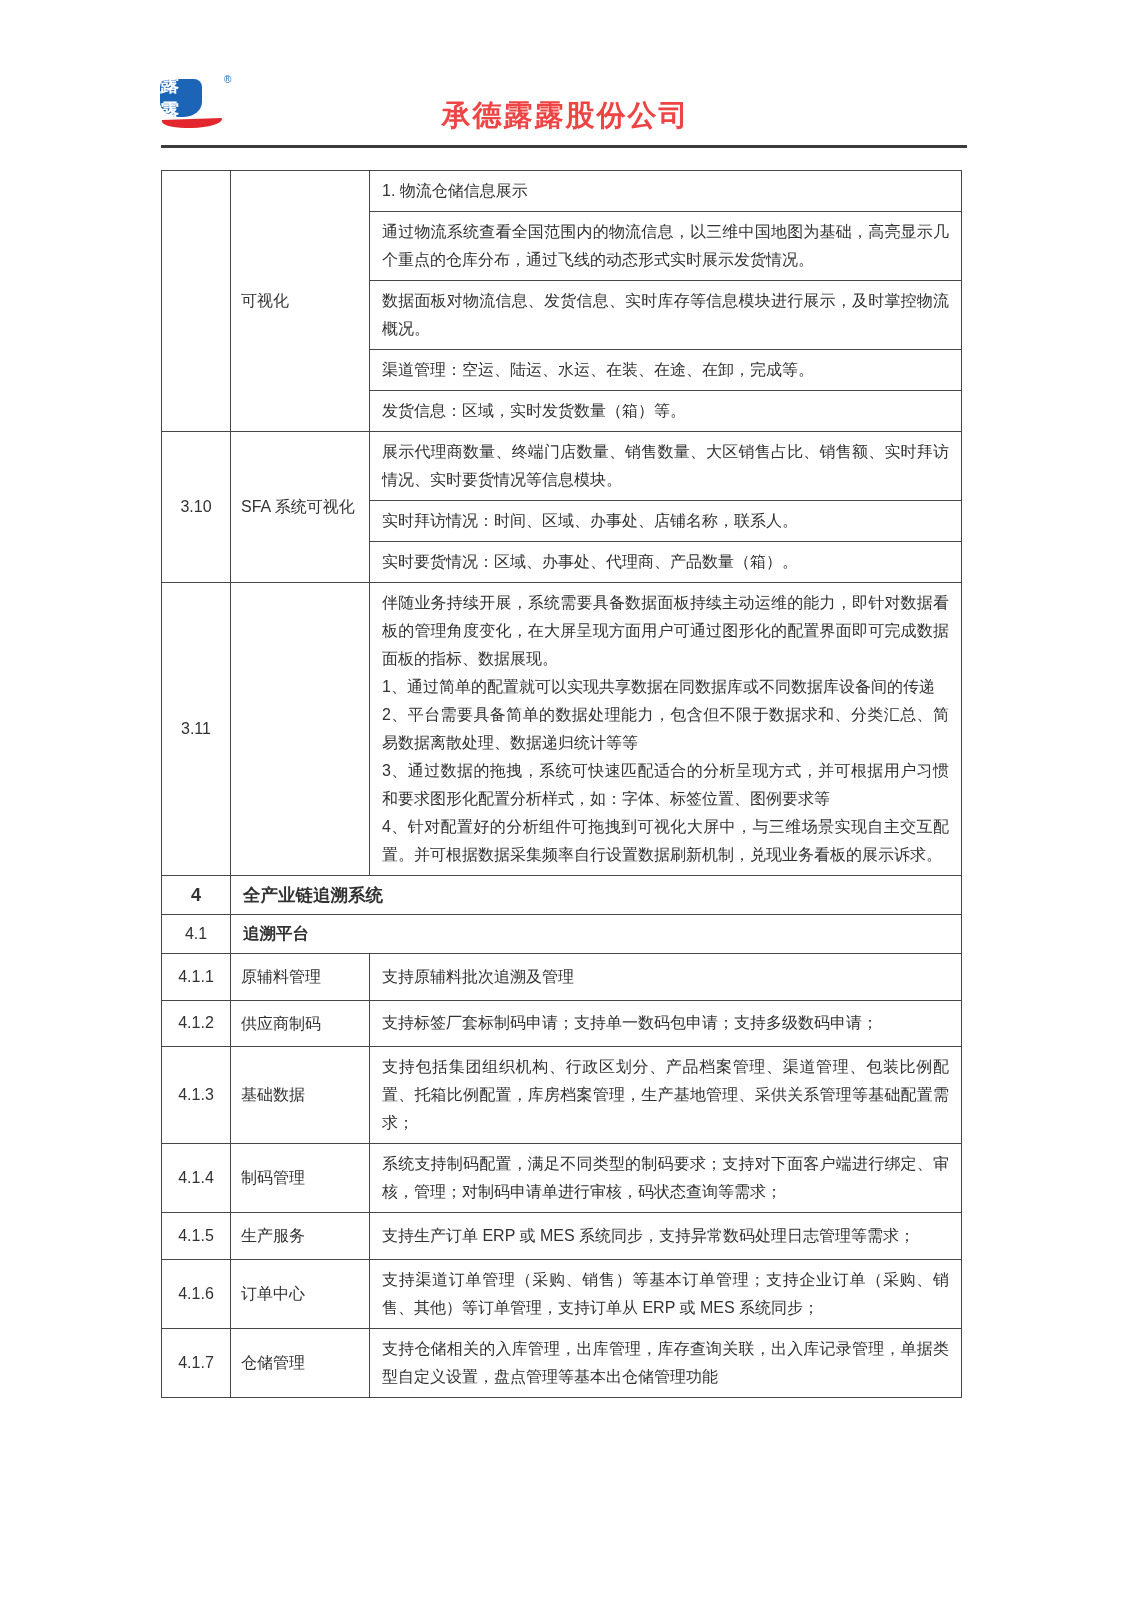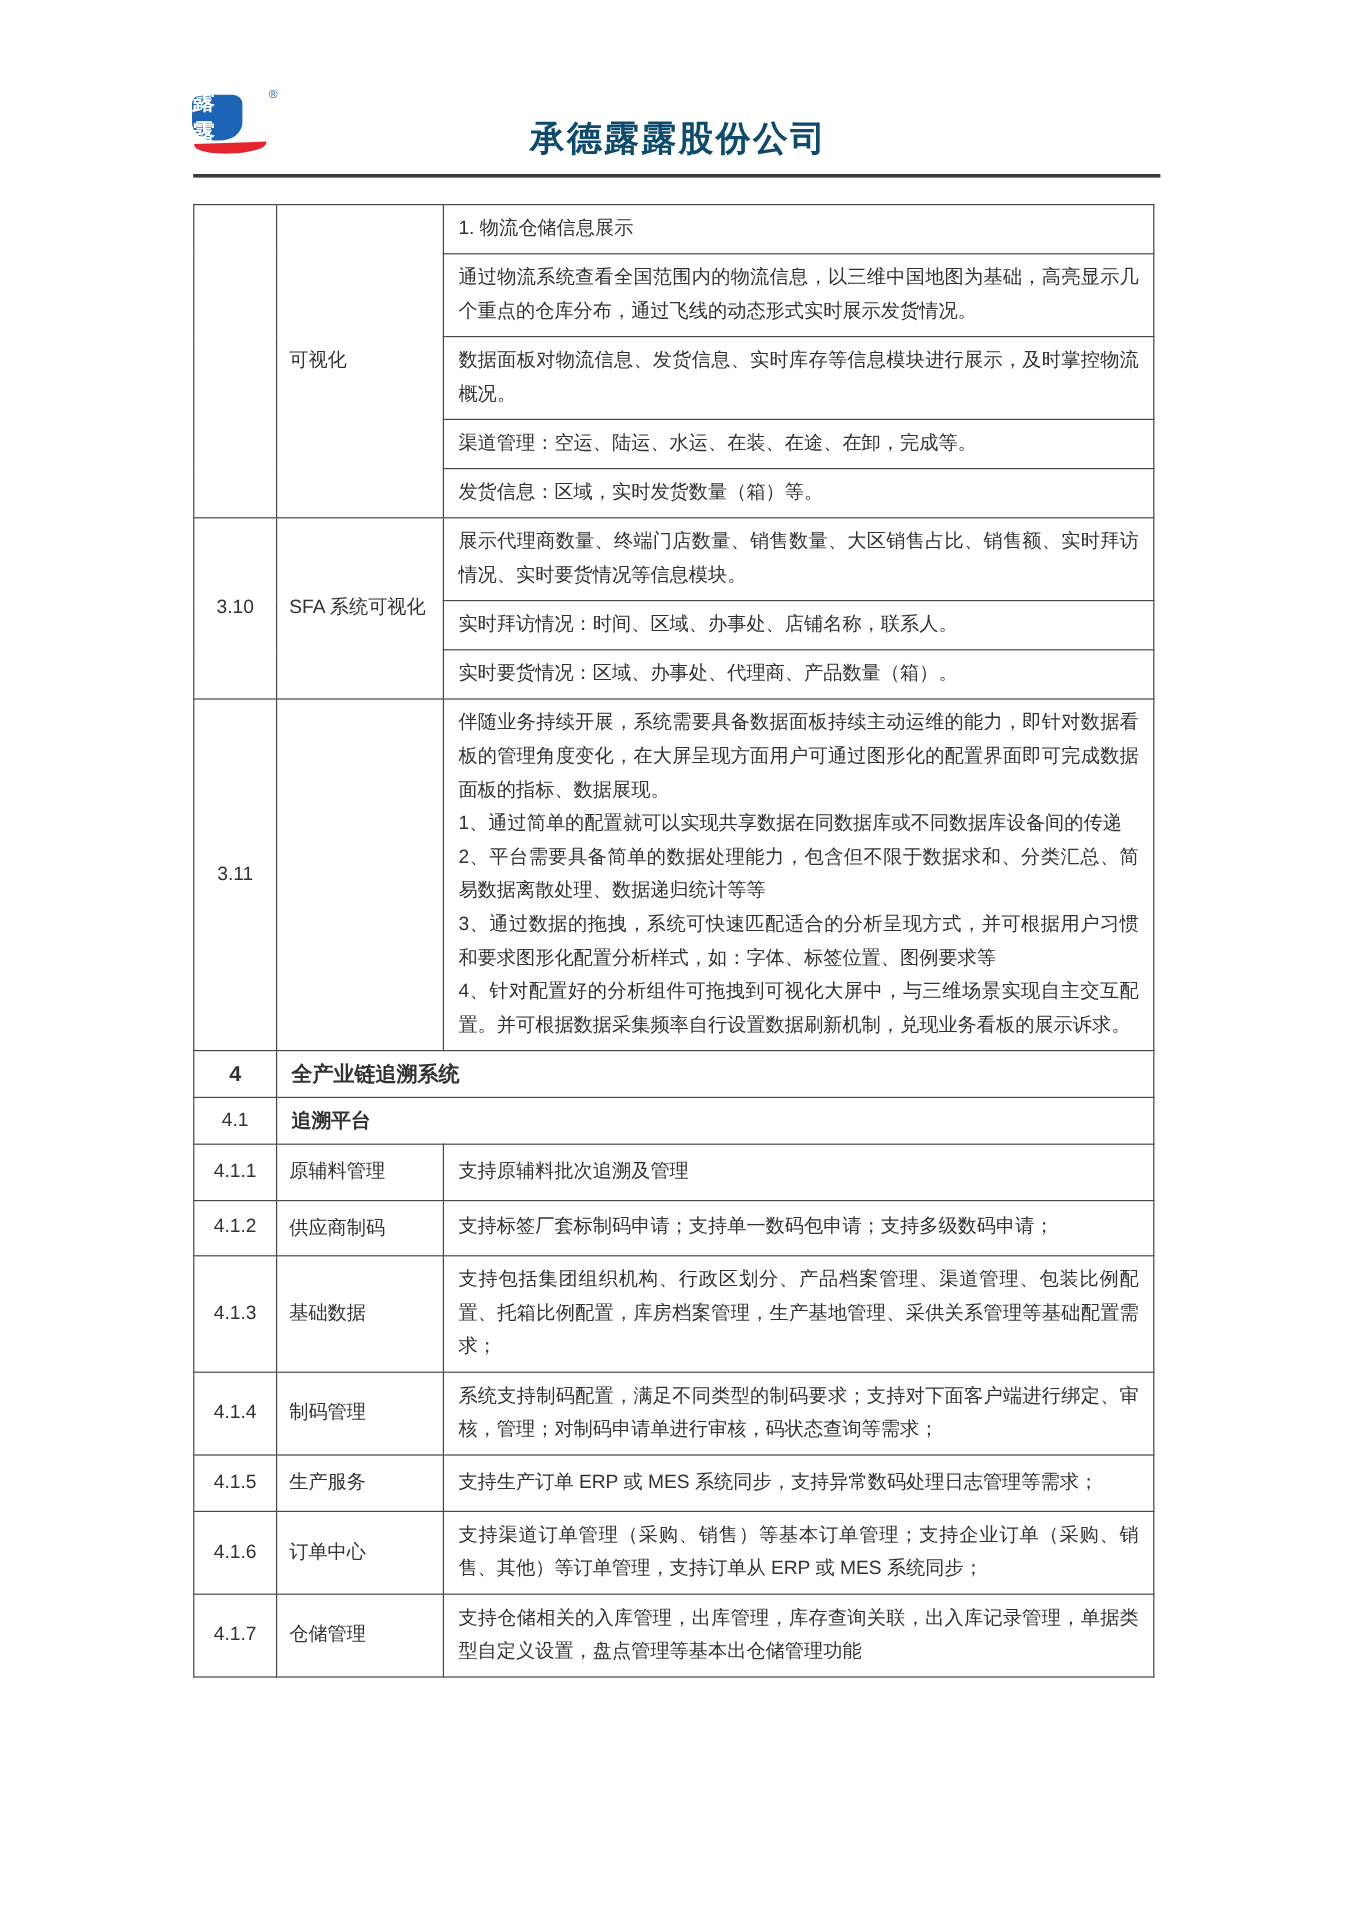--- a/index.html
+++ b/index.html
@@ -17,21 +17,21 @@
   }
   .logo-chars { color:#ffffff; font-size:19px; font-weight:bold; letter-spacing:3px; }
   .logo-reg { position:absolute; left:64px; top:0; font-size:10px; color:#1c64b6; }
   .logo-swoosh {
     position:absolute; left:2px; top:45px; width:60px; height:9px;
     background:#e3262d; border-radius:0 0 55% 55% / 0 0 95% 95%;
     transform:rotate(-2deg);
   }
   .company-title {
     position:absolute; left:0; top:96px; width:1131px; text-align:center;
-    font-size:29px; font-weight:bold; color:#0c4a6e; letter-spacing:2px;
+    font-size:29px; font-weight:bold; color:#ef4444; letter-spacing:2px;
   }
   .header-rule { position:absolute; left:161px; top:145px; width:806px; height:3px; background:#3b3b3b; }
 
   
   .req-table {
     position:absolute; left:161px; top:170px; width:800px;
     border-collapse:collapse; table-layout:fixed;
   }
   .req-table td { border:1px solid #474747; vertical-align:middle; }
   .c-no   { text-align:center; font-size:16px; padding:4px 2px; }

